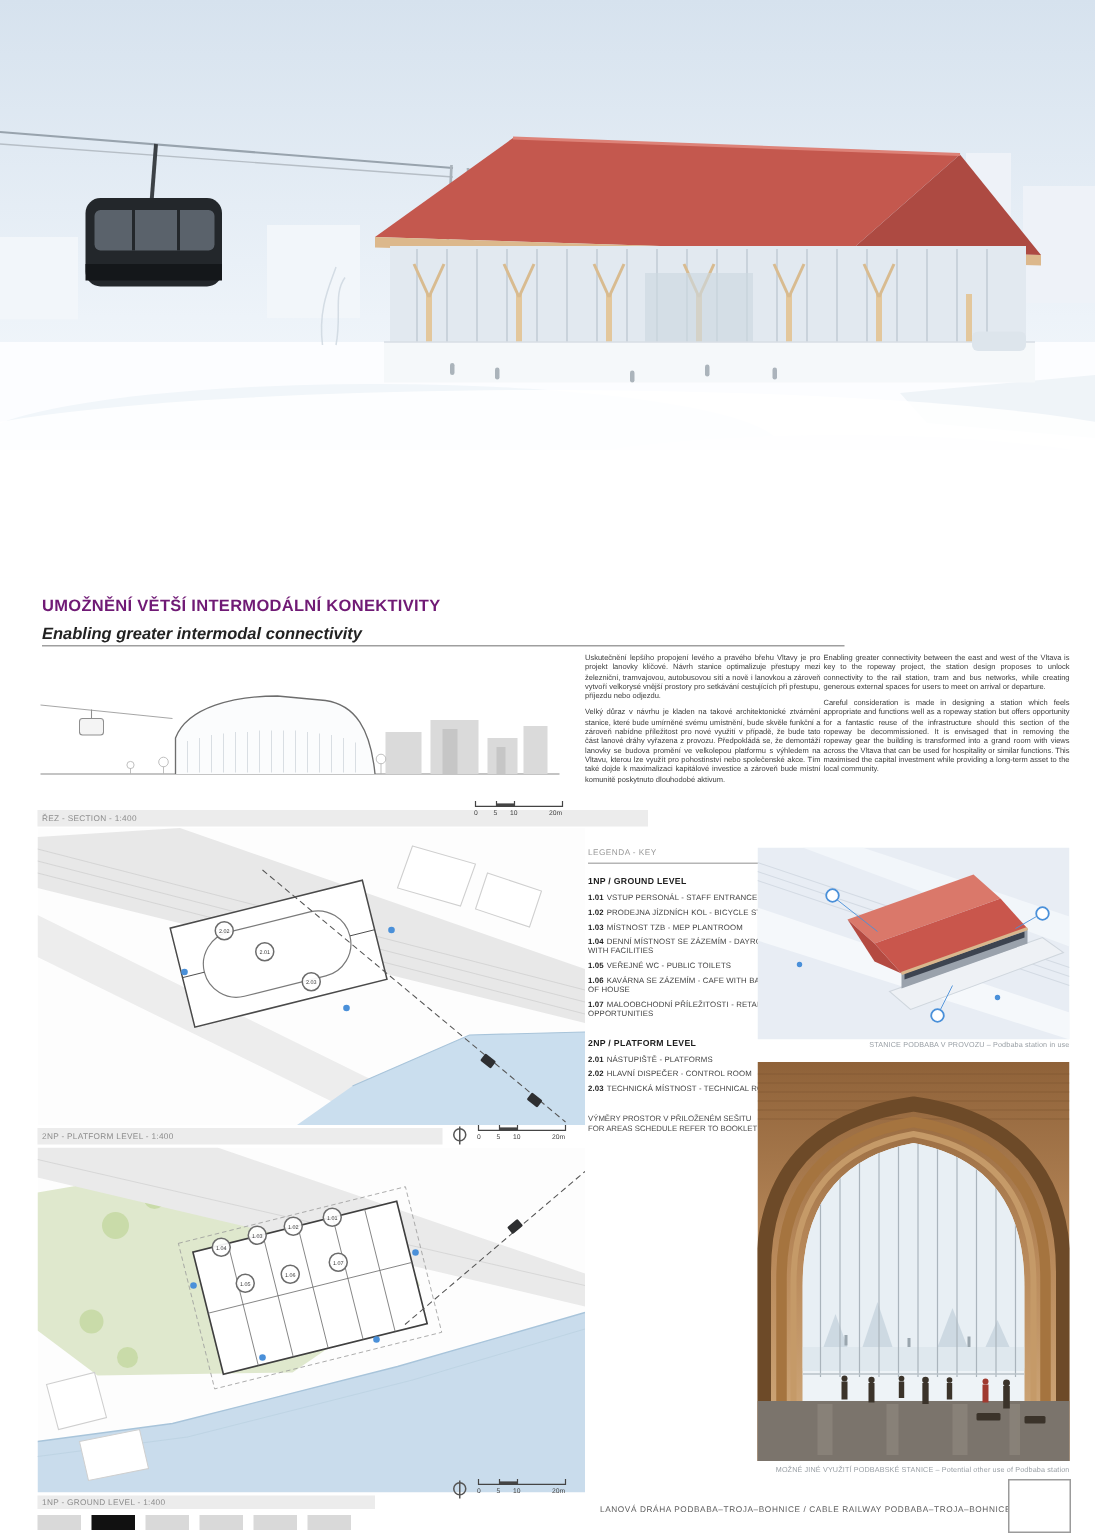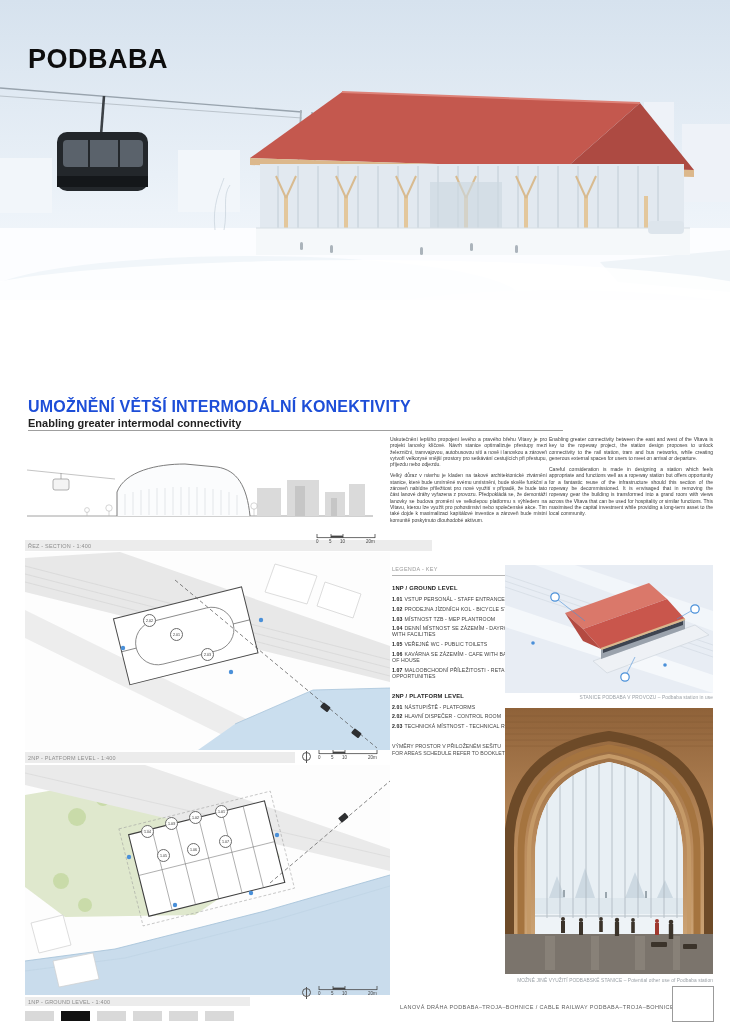--- a/index.html
+++ b/index.html
@@ -1,21 +1,21 @@
 <!DOCTYPE html>
 <html><head>
 <meta charset="utf-8">
 <style>
   html,body{margin:0;padding:0;background:#e9e9e9;}
   .poster{position:relative;width:730px;height:1024px;background:#ffffff;overflow:hidden;
           font-family:"Liberation Sans",sans-serif;color:#222;margin:0 auto;}
   .abs{position:absolute;}
   .title{margin:0;font-size:27px;font-weight:800;letter-spacing:.5px;color:#0d0d0d;}
-  .h-cz{margin:0;font-size:16px;font-weight:800;letter-spacing:.2px;color:#1d4ed8;}
-  .h-en{margin:0;font-size:11px;font-weight:600;color:#222;}
+  .h-cz{margin:0;font-size:11px;font-weight:800;letter-spacing:.2px;color:#701a75;}
+  .h-en{margin:0;font-size:11px;font-weight:600;color:#222;font-style:italic;}
   .rule{height:0;border-top:1px solid #9f9f9f;}
   .col p{margin:0 0 5px 0;font-size:5px;line-height:6.3px;color:#3c3c3c;text-align:justify;}
   .caption-strip{background:#ececec;height:11px;display:flex;align-items:center;padding-left:3px;box-sizing:border-box;}
   .caption{font-size:5.5px;color:#8d8d8d;letter-spacing:.2px;white-space:nowrap;}
   .img-caption{font-size:4.8px;color:#9aa0a6;text-align:right;letter-spacing:.1px;}
   .legend{width:130px;}
   .legend .lg-title{font-size:5.5px;color:#9a9a9a;padding-bottom:3px;border-bottom:.5px solid #b5b5b5;margin-bottom:9px;letter-spacing:.3px;}
   .legend h4{margin:0 0 5px 0;font-size:5.8px;font-weight:800;color:#1c1c1c;letter-spacing:.2px;}
   .legend .lg-item{font-size:5.2px;color:#3f3f3f;margin-bottom:3.8px;letter-spacing:.1px;}
   .legend .lg-item b{font-weight:800;margin-right:2px;color:#222;}
@@ -133,21 +133,20 @@
           <rect x="470" y="243" width="3" height="8" rx="1.5"></rect>
         <rect x="515" y="245" width="3" height="8" rx="1.5"></rect>
       </g>
       <rect x="648" y="221" width="36" height="13" rx="4" fill="#dde5ec"></rect>
       <g stroke="#ccd6de" stroke-width="1" fill="none" opacity="0.8">
         <path d="M215,230 C212,205 220,190 224,178 M224,230 C228,210 222,196 230,185"></path>
       </g>
       <rect y="300" width="730" height="85" fill="#ffffff"></rect>
       <ellipse cx="365" cy="302" rx="420" ry="42" fill="#ffffff" opacity="0.85"></ellipse>
     </svg>
-    <h1 class="abs title" style="left:28px;top:44px;">PODBABA</h1>
   </section>
 
   <h2 class="abs h-cz" style="left:28px;top:398px;">UMOŽNĚNÍ VĚTŠÍ INTERMODÁLNÍ KONEKTIVITY</h2>
   <h3 class="abs h-en" style="left:28px;top:417px;">Enabling greater intermodal connectivity</h3>
   <div class="abs rule" style="left:28px;top:430px;width:535px;"></div>
 
   <div class="abs col" style="left:390px;top:436px;width:157px;">
     <p>Uskutečnění lepšího propojení levého a pravého břehu Vltavy je pro projekt lanovky klíčové. Návrh stanice optimalizuje přestupy mezi železniční, tramvajovou, autobusovou sítí a nově i lanovkou a zároveň vytvoří velkorysé vnější prostory pro setkávání cestujících při přestupu, příjezdu nebo odjezdu.</p>
     <p>Velký důraz v návrhu je kladen na takové architektonické ztvárnění stanice, které bude umírněné svému umístnění, bude skvěle funkční a zároveň nabídne příležitost pro nové využití v případě, že bude tato část lanové dráhy vyřazena z provozu. Předpokládá se, že demontáží lanovky se budova promění ve velkolepou platformu s výhledem na Vltavu, kterou lze využít pro pohostinství nebo společenské akce. Tím také dojde k maximalizaci kapitálové investice a zároveň bude místní komunitě poskytnuto dlouhodobé aktivum.</p>
   </div>

